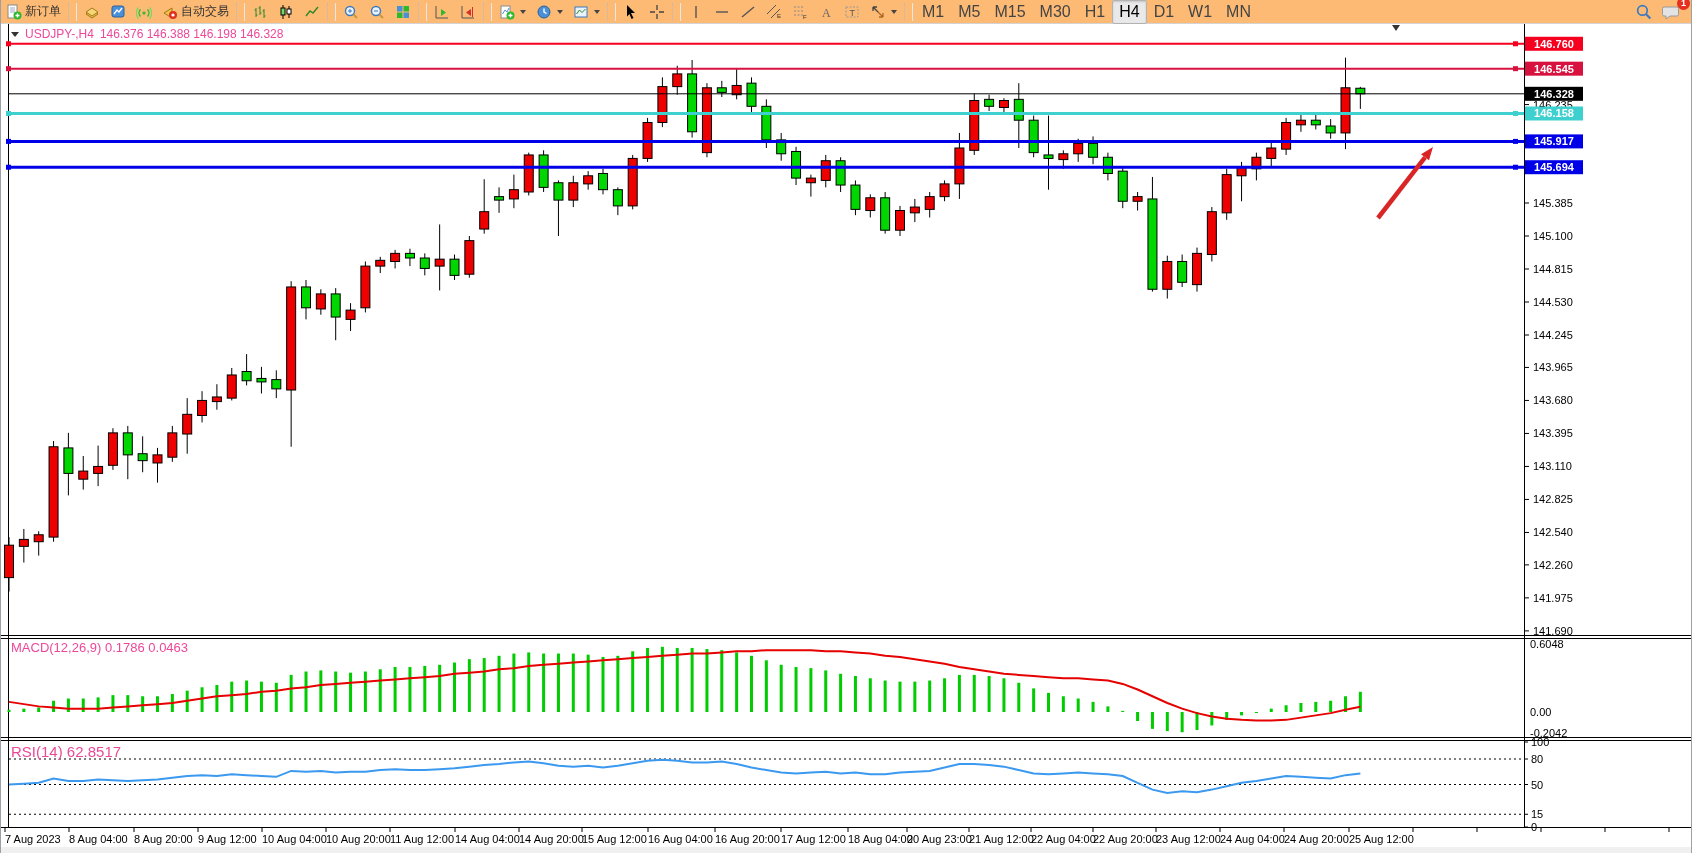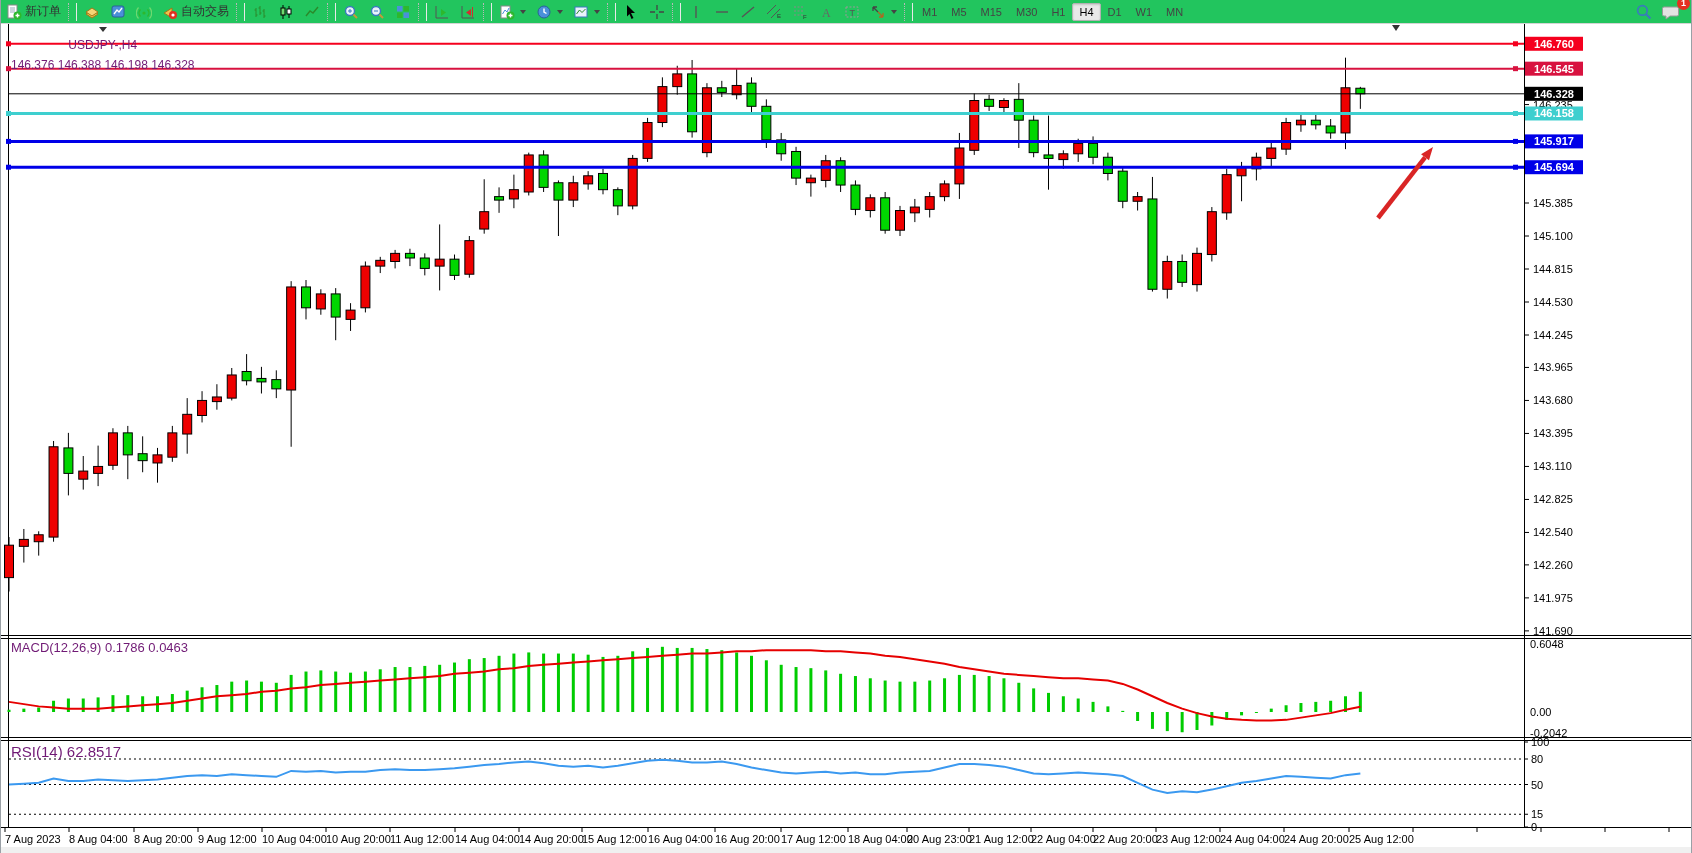--- a/index.html
+++ b/index.html
@@ -1,34 +1,34 @@
 <!DOCTYPE html>
 <html><head>
 <meta charset="utf-8">
 <style>
   html,body{margin:0;padding:0;background:#fff;font-family:"Liberation Sans",sans-serif;}
   #screen{position:relative;width:1692px;height:853px;background:#fff;overflow:hidden;
           border-left:1px solid #9aa0a6;border-right:1px solid #9aa0a6;box-sizing:border-box;}
   
-  #toolbar{position:absolute;left:0;top:0;width:1692px;height:23px;background:#22c55e;
+  #toolbar{position:absolute;left:0;top:0;width:1692px;height:23px;background:#fdba74;
            border-bottom:1px solid #d4d4d4;display:flex;align-items:center;z-index:5;
            font-size:12px;color:#333;}
   .tbtn{display:flex;align-items:center;gap:3px;padding:1px 4px;height:20px;border:1px solid transparent;
         border-radius:2px;cursor:default;white-space:nowrap;}
   .tsep{width:7px;height:18px;margin:0 2px;border-left:1px dotted #b8b8b8;border-right:1px solid #e8e8e8;}
   .caret{width:0;height:0;border-left:3px solid transparent;border-right:3px solid transparent;
          border-top:4px solid #444;margin-left:2px;}
-  .tf{padding:2px 6px;font-size:11px;color:#444;border:1px solid transparent;border-radius:2px;text-align:right;}
+  .tf{padding:2px 6px;font-size:16px;color:#444;border:1px solid transparent;border-radius:2px;text-align:right;}
   .tf.active{background:#e9e9e9;border-color:#b2b2b2;box-shadow:inset 0 1px 2px rgba(0,0,0,.15);color:#000;}
   .spacer{flex:1;}
   .badge{position:absolute;top:-4px;right:-6px;background:#e53020;color:#fff;border-radius:50%;
          width:13px;height:13px;font-size:9px;line-height:13px;text-align:center;font-weight:bold;}
   
   #chart-svg{position:absolute;left:0;top:0;z-index:1;}
-  .ovl{position:absolute;z-index:3;color:#701a75;flex-direction:column;}
+  .ovl{position:absolute;z-index:3;color:#ec4899;}
   #chart-title{left:10px;top:27px;font-size:12px;display:flex;align-items:center;gap:6px;}
   .collapse{width:0;height:0;border-left:4px solid transparent;border-right:4px solid transparent;
             border-top:5px solid #333;}
   #macd-label{left:10px;top:640px;font-size:13px;}
   #rsi-label{left:10px;top:743px;font-size:15px;}
   #bottom-strip{position:absolute;left:0;top:847px;width:1692px;height:6px;background:#f0f0f0;z-index:2;}
 </style>
 </head>
 <body>
 

